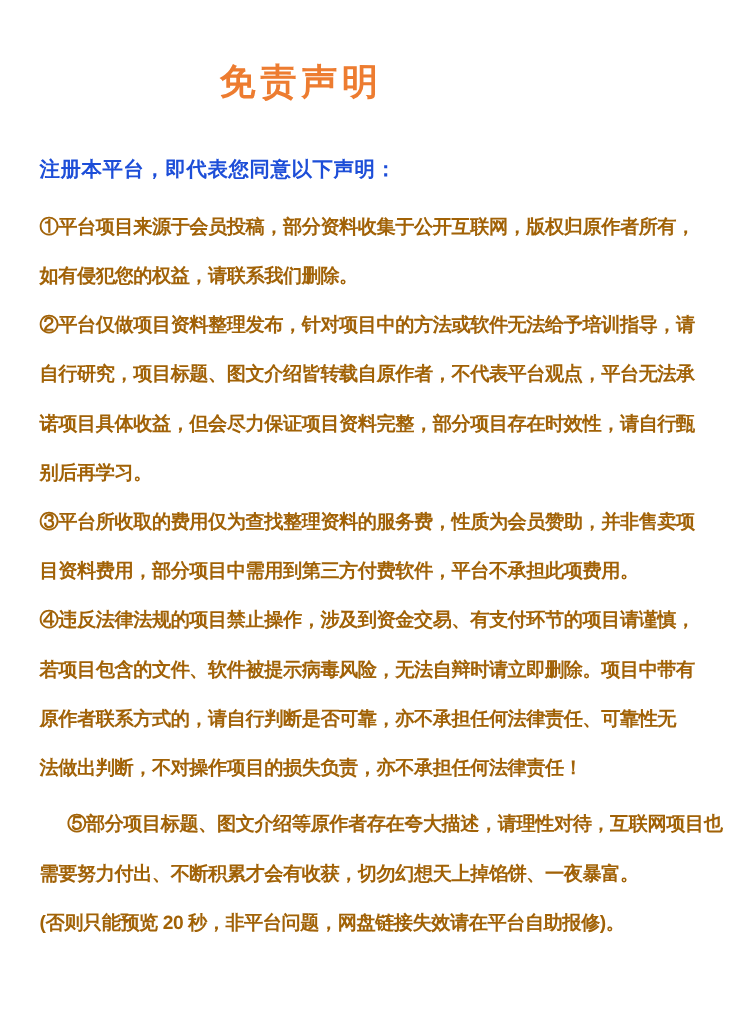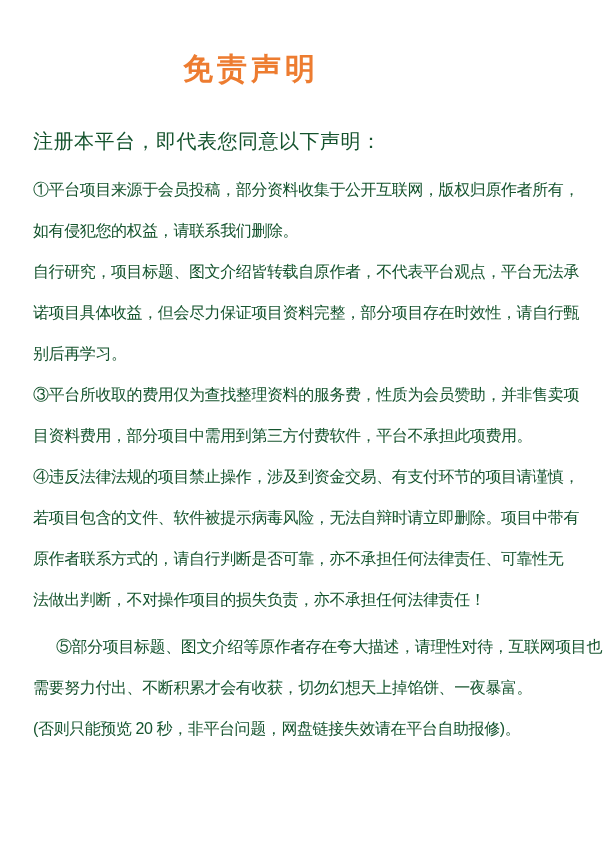--- a/index.html
+++ b/index.html
@@ -27,59 +27,61 @@
     font-weight: 700;
     letter-spacing: 4px;
     color: #ED7C30;
     line-height: 34px;
     white-space: nowrap;
   }
   .subtitle {
     position: absolute;
     top: 129px;
     left: 33px;
-    font-size: 20px;
-    font-weight: 400;
+    font-size: 17px;
+    font-weight: 700;
     letter-spacing: 0.5px;
-    color: #14532d;
+    color: #1d4ed8;
     line-height: 25px;
     white-space: nowrap;
   }
   .body-text {
     position: absolute;
     top: 169px;
     left: 33px;
     width: 550px;
   }
   .body-line {
     height: 41px;
     line-height: 41px;
     font-size: 16px;
     letter-spacing: -0.4px;
-    color: #14532d;
+    color: #a16207;
     white-space: nowrap;
     overflow: visible;
+    font-weight: bold;
   }
   .body-line.gap-before {
     margin-top: 6px;
     margin-left: 23px;
   }
 </style>
 </head>
 <body>
 
 <div class="doc">
 
   <div class="title">免责声明</div>
 
   <div class="subtitle">注册本平台，即代表您同意以下声明：</div>
 
   <div class="body-text">
     <div class="body-line">①平台项目来源于会员投稿，部分资料收集于公开互联网，版权归原作者所有，</div>
     <div class="body-line">如有侵犯您的权益，请联系我们删除。</div>
+    <div class="body-line">②平台仅做项目资料整理发布，针对项目中的方法或软件无法给予培训指导，请</div>
     <div class="body-line">自行研究，项目标题、图文介绍皆转载自原作者，不代表平台观点，平台无法承</div>
     <div class="body-line">诺项目具体收益，但会尽力保证项目资料完整，部分项目存在时效性，请自行甄</div>
     <div class="body-line">别后再学习。</div>
     <div class="body-line">③平台所收取的费用仅为查找整理资料的服务费，性质为会员赞助，并非售卖项</div>
     <div class="body-line">目资料费用，部分项目中需用到第三方付费软件，平台不承担此项费用。</div>
     <div class="body-line">④违反法律法规的项目禁止操作，涉及到资金交易、有支付环节的项目请谨慎，</div>
     <div class="body-line">若项目包含的文件、软件被提示病毒风险，无法自辩时请立即删除。项目中带有</div>
     <div class="body-line">原作者联系方式的，请自行判断是否可靠，亦不承担任何法律责任、可靠性无</div>
     <div class="body-line">法做出判断，不对操作项目的损失负责，亦不承担任何法律责任！</div>
     <div class="body-line gap-before">⑤部分项目标题、图文介绍等原作者存在夸大描述，请理性对待，互联网项目也</div>

